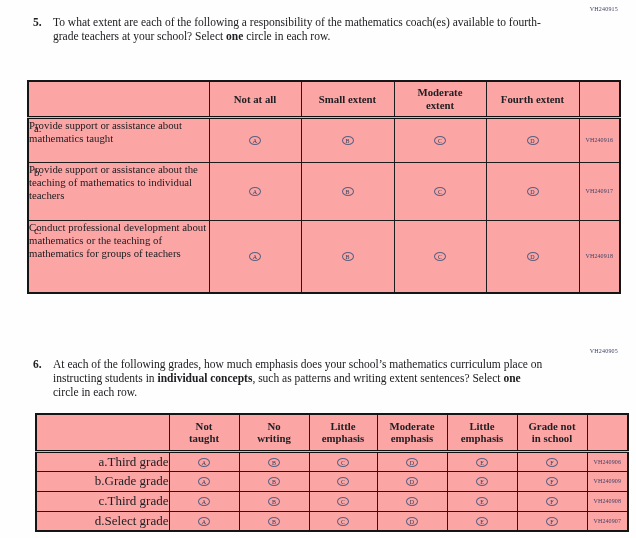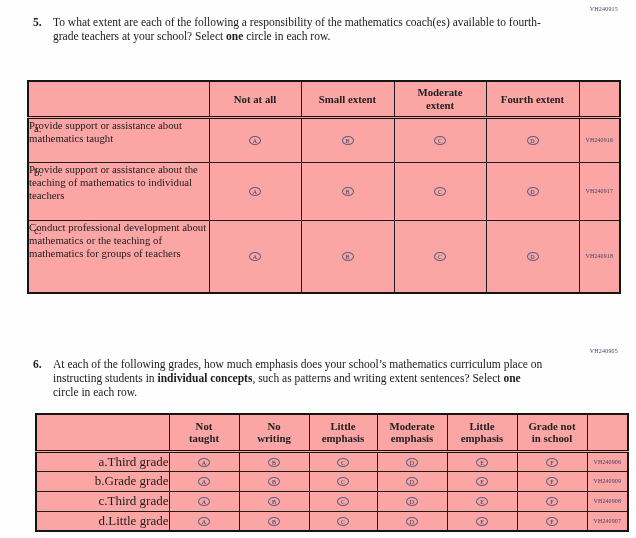--- a/index.html
+++ b/index.html
@@ -206,21 +206,21 @@
       <td class="lbl2"><span class="ltr">c.</span><span>Third grade</span></td>
       <td class="oc"><span class="opt">A</span></td>
       <td class="oc"><span class="opt">B</span></td>
       <td class="oc"><span class="opt">C</span></td>
       <td class="oc"><span class="opt">D</span></td>
       <td class="oc"><span class="opt">E</span></td>
       <td class="oc"><span class="opt">F</span></td>
       <td class="code">VH240908</td>
     </tr>
     <tr style="height:19px">
-      <td class="lbl2"><span class="ltr">d.</span><span>Little grade</span></td>
+      <td class="lbl2"><span class="ltr">d.</span><span>Select grade</span></td>
       <td class="oc"><span class="opt">A</span></td>
       <td class="oc"><span class="opt">B</span></td>
       <td class="oc"><span class="opt">C</span></td>
       <td class="oc"><span class="opt">D</span></td>
       <td class="oc"><span class="opt">E</span></td>
       <td class="oc"><span class="opt">F</span></td>
       <td class="code">VH240907</td>
     </tr>
   </tbody>
 </table>

